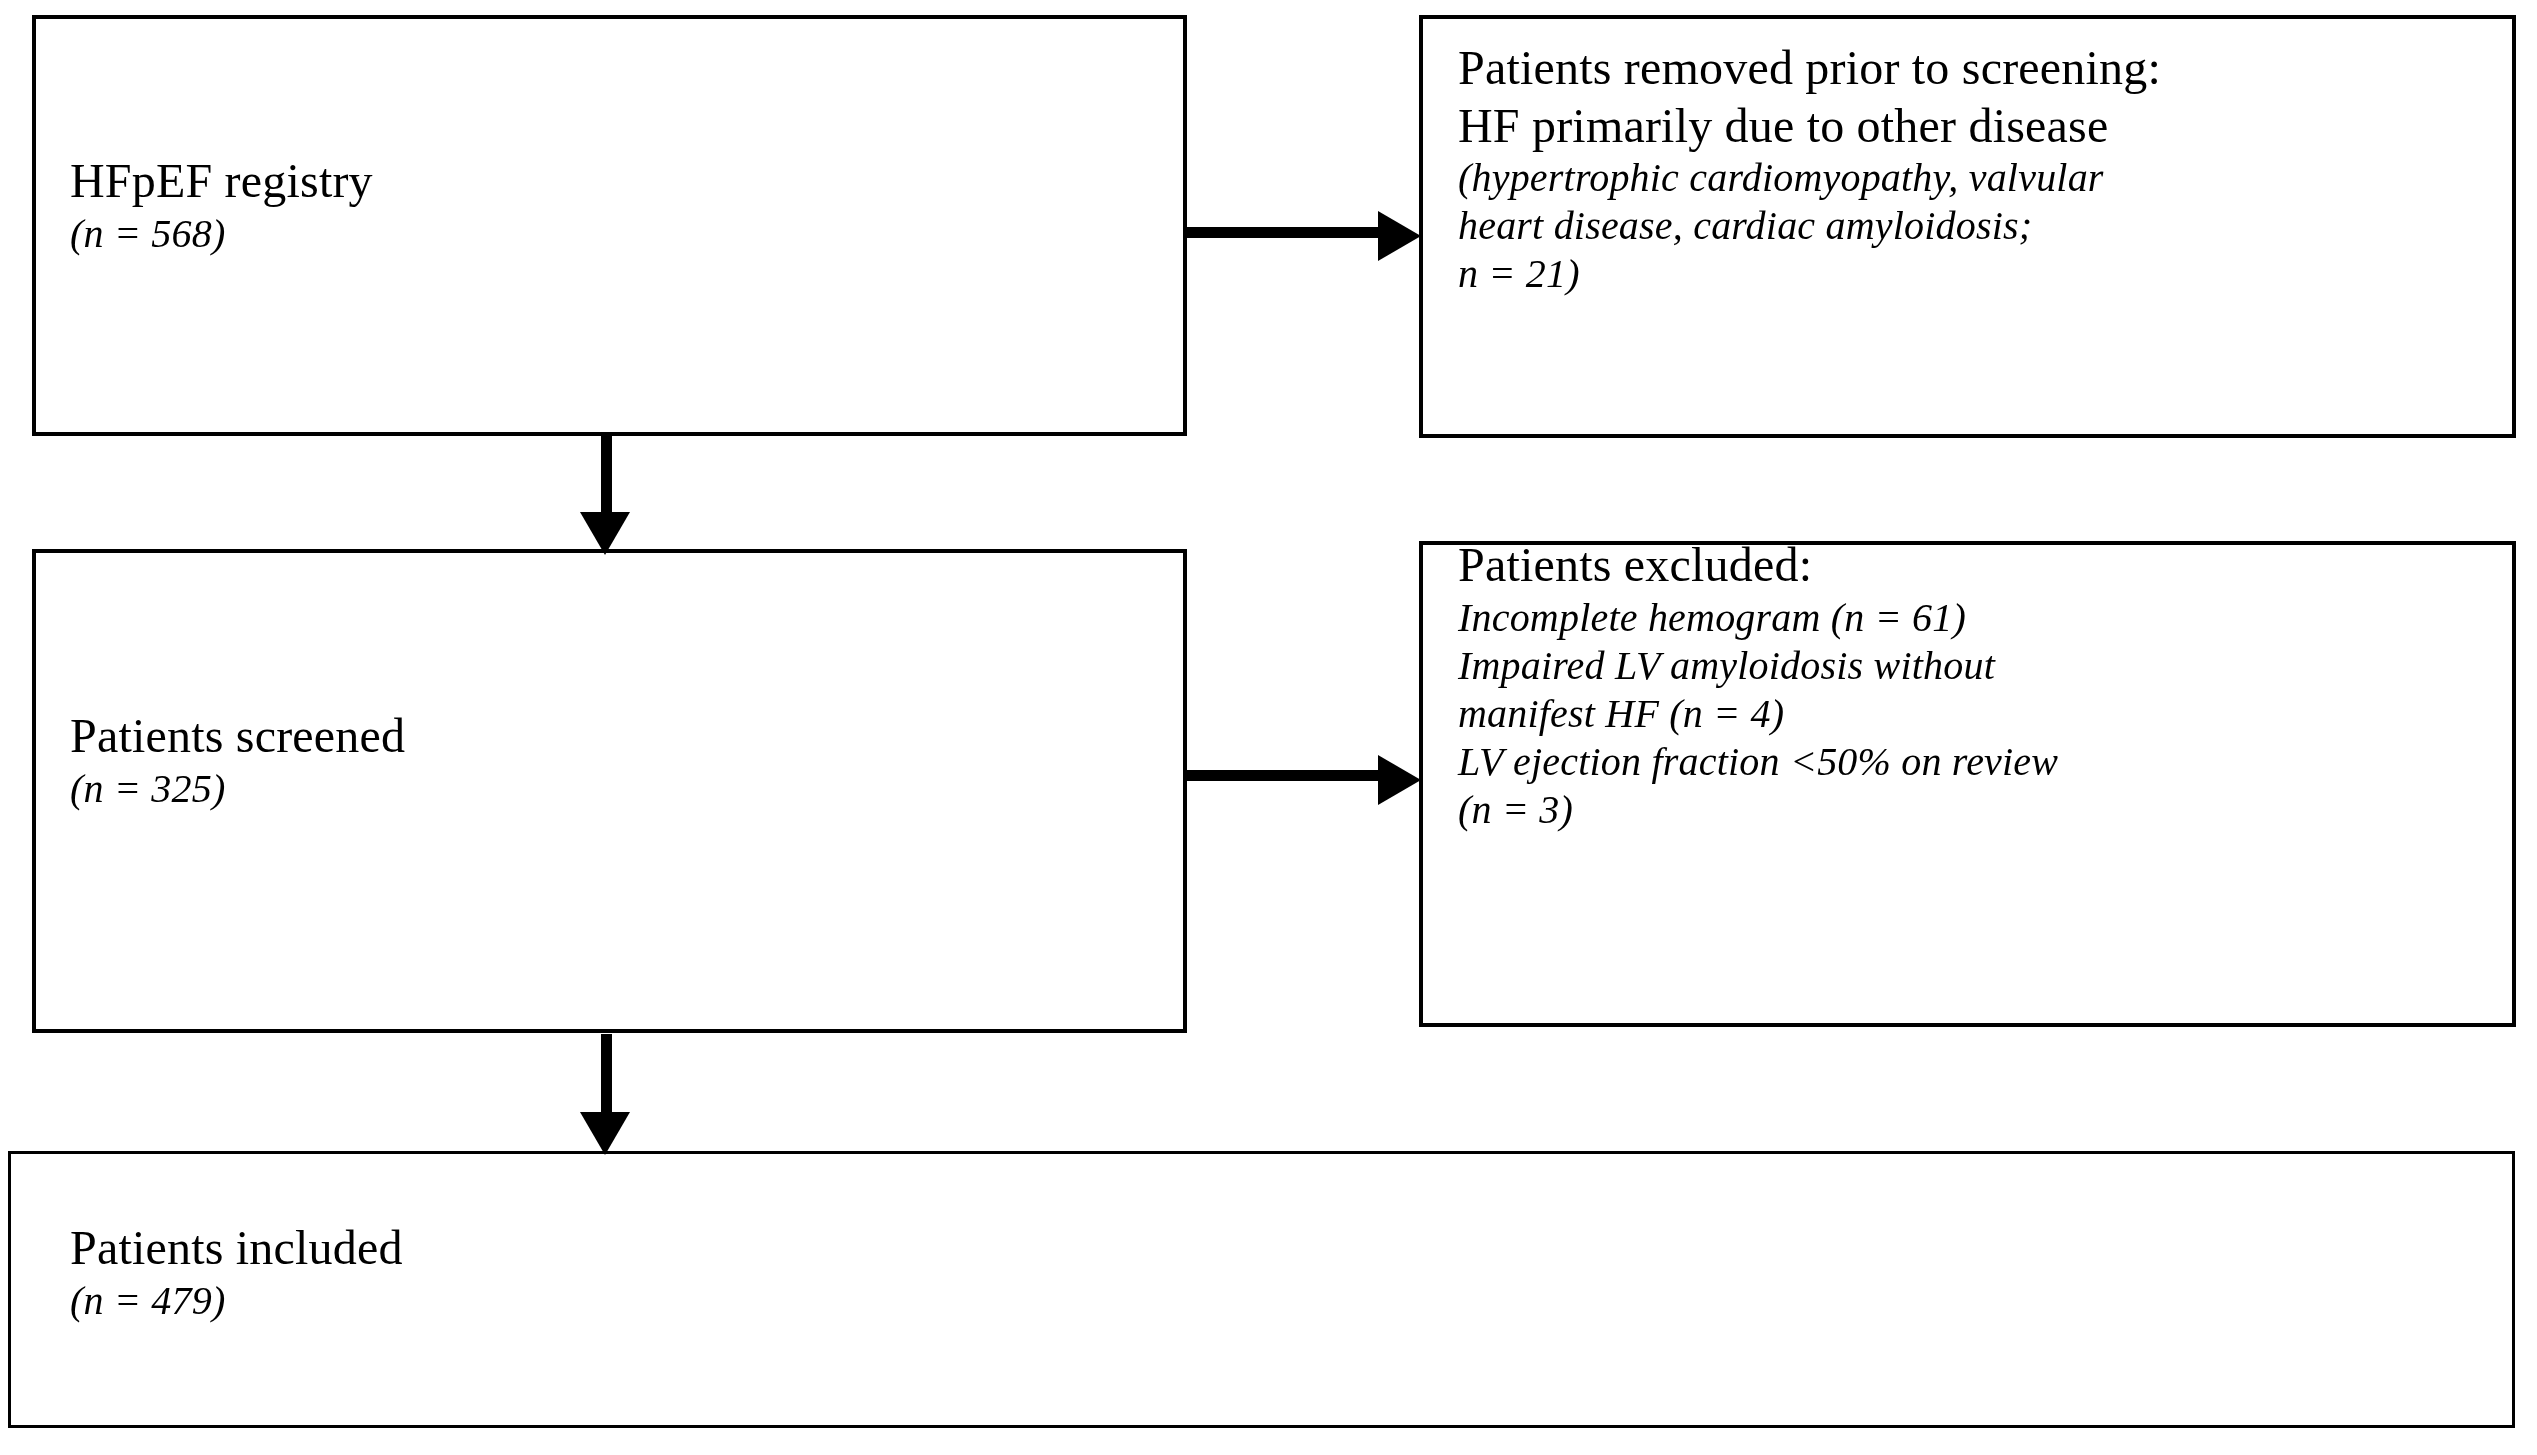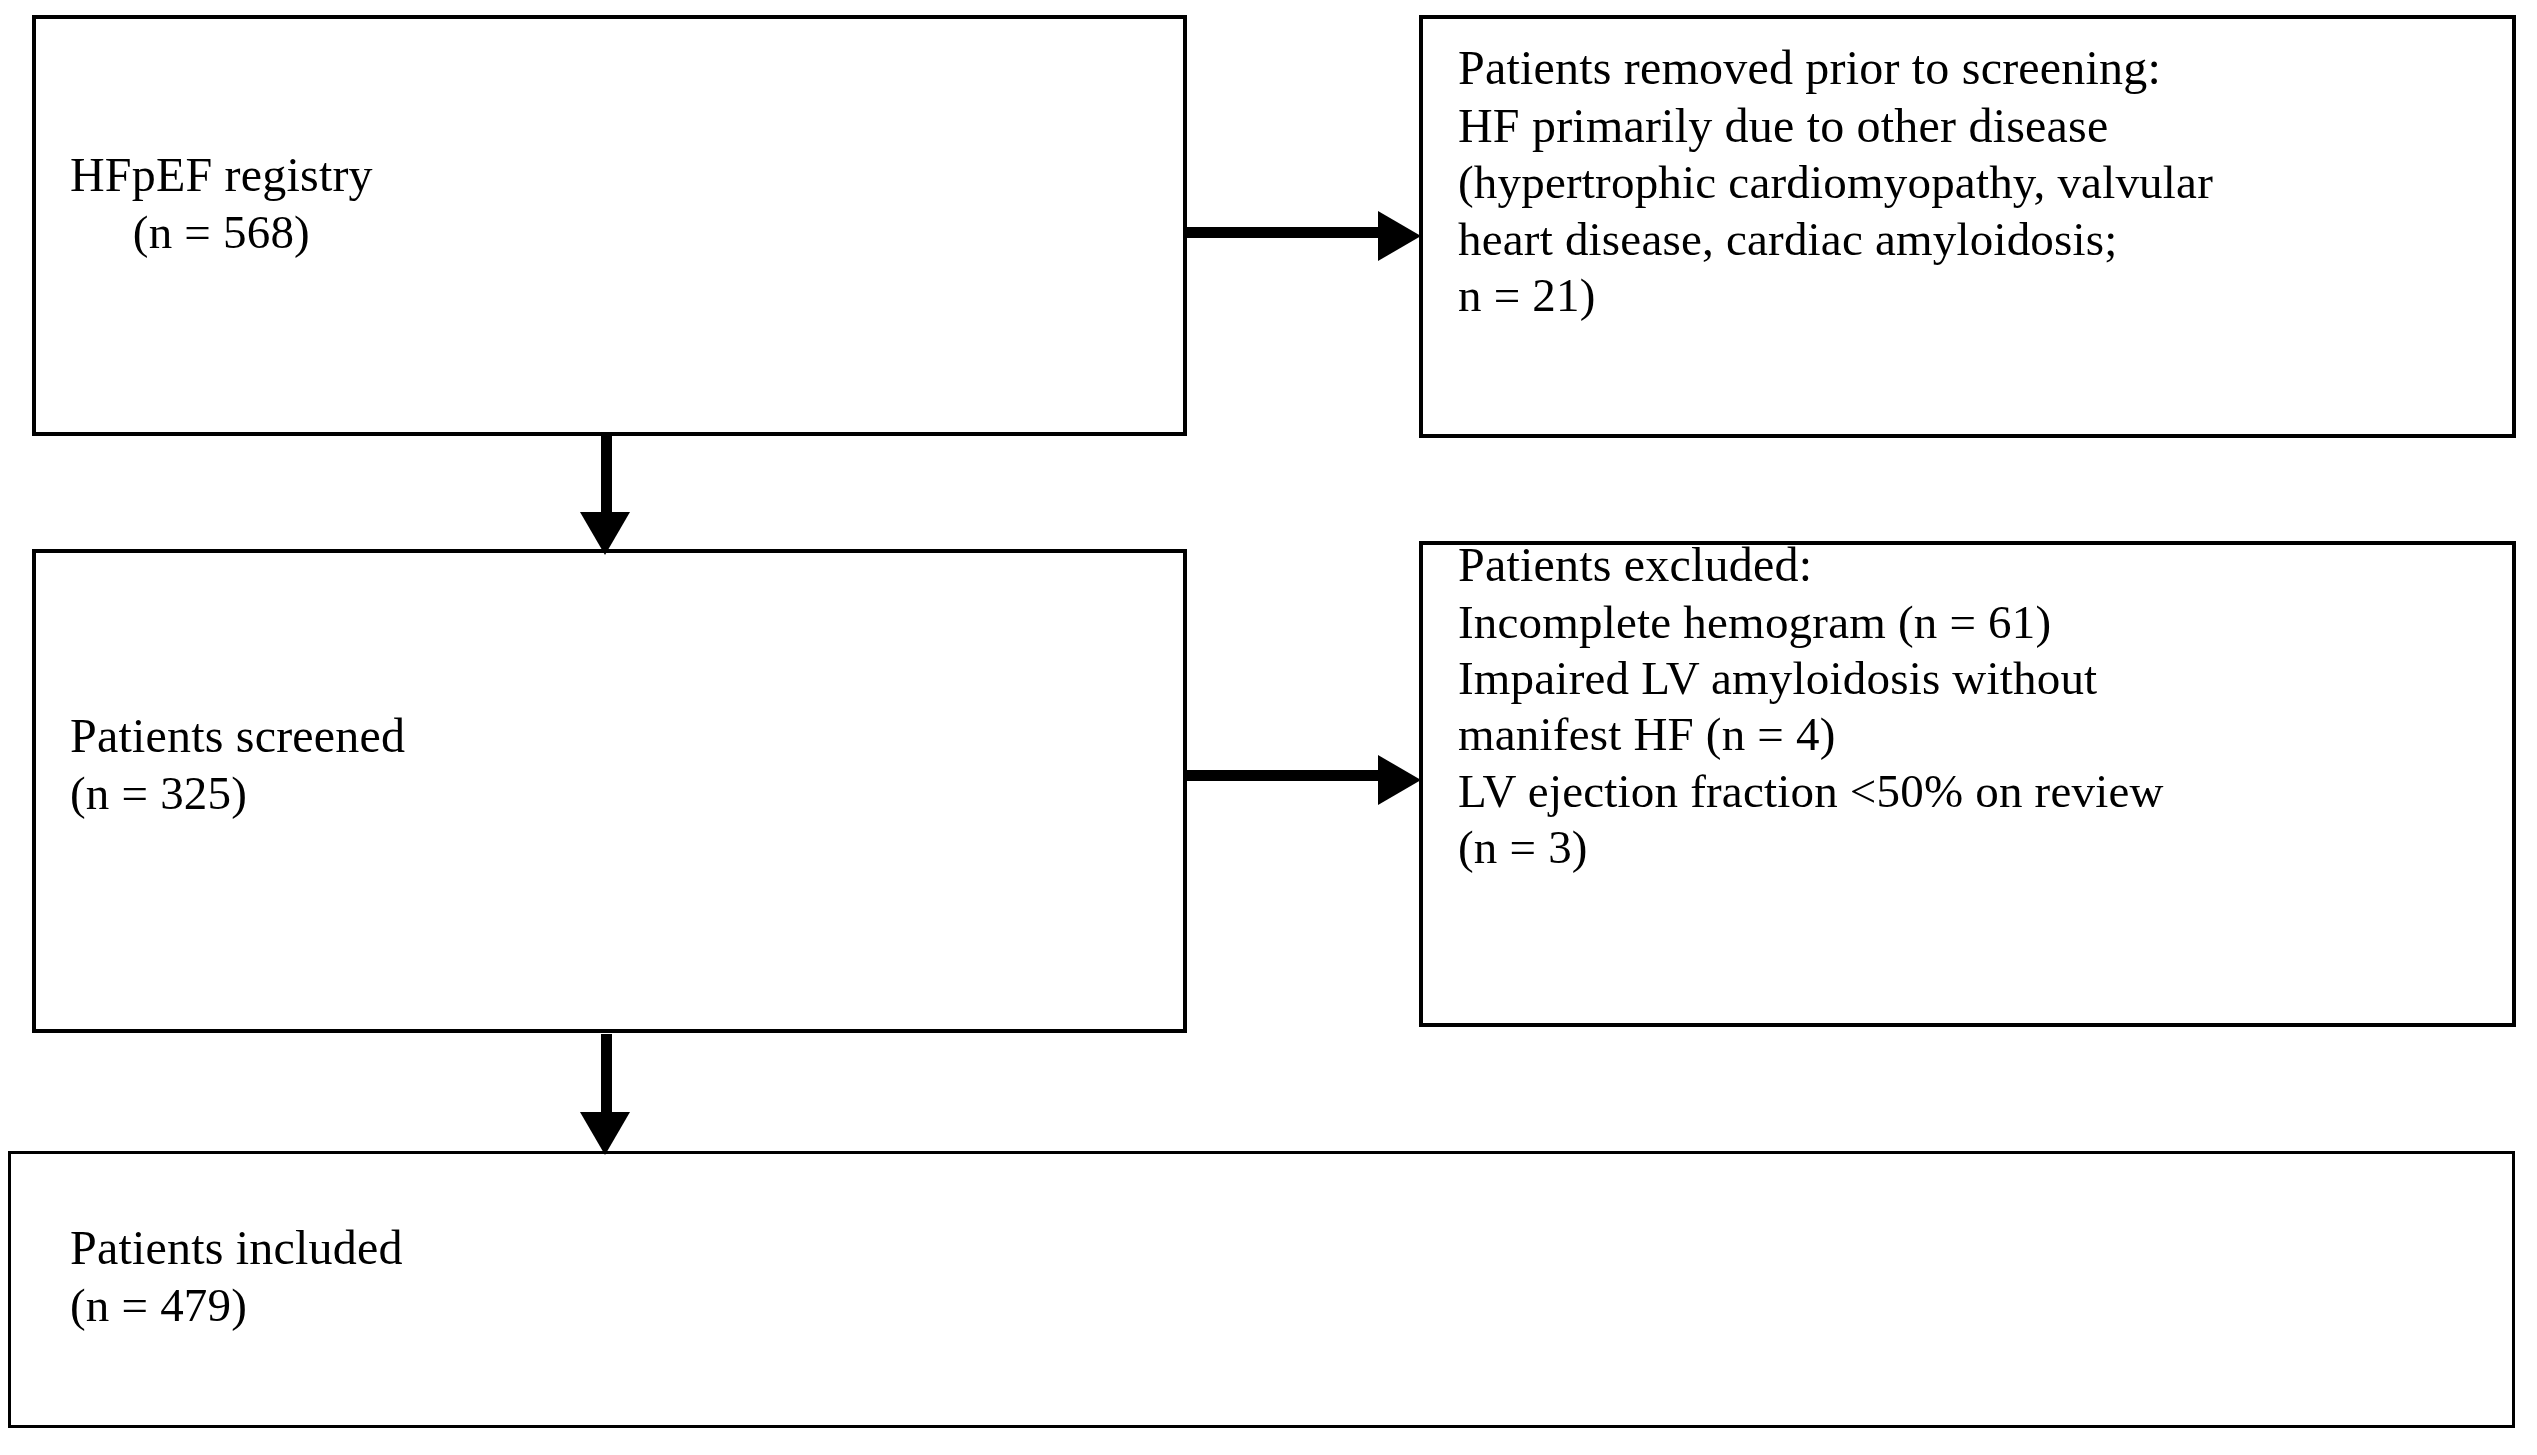--- a/index.html
+++ b/index.html
@@ -37,33 +37,34 @@
     display: block;
     white-space: nowrap;
     line-height: 1.20;
   }
   .line.bold {
     font-weight: normal;
     font-size: 48px;
     letter-spacing: 0.2px;
   }
   .line.italic {
-    font-size: 47px;
+    font-style: italic;
+    font-size: 40px;
     letter-spacing: 0.2px;
   }
 
   
   #box-registry   { left: 32px;   top: 14.5px;   width: 1155px; height: 421px; }
   #box-screened   { left: 32px;   top: 549px;  width: 1155px; height: 484px; }
   #box-included   { left: 7.8px;    top: 1151px; width: 2507px; height: 277px; }
   #box-removed    { left: 1419px; top: 14.5px;   width: 1097px; height: 423px; }
   #box-excluded   { left: 1419px; top: 541px;  width: 1097px; height: 486px; }
 
   
-  #text-registry  { top: 146px; text-align: center; }
+  #text-registry  { top: 152px; }
   #text-screened  { top: 707px; }
   #text-included  { top: 1219px; }
   #text-removed   { top: 39px; }
   #text-excluded  { top: 536px; }
 
   
   .canvas-text {
     position: absolute;
     left: 1458px;
   }

